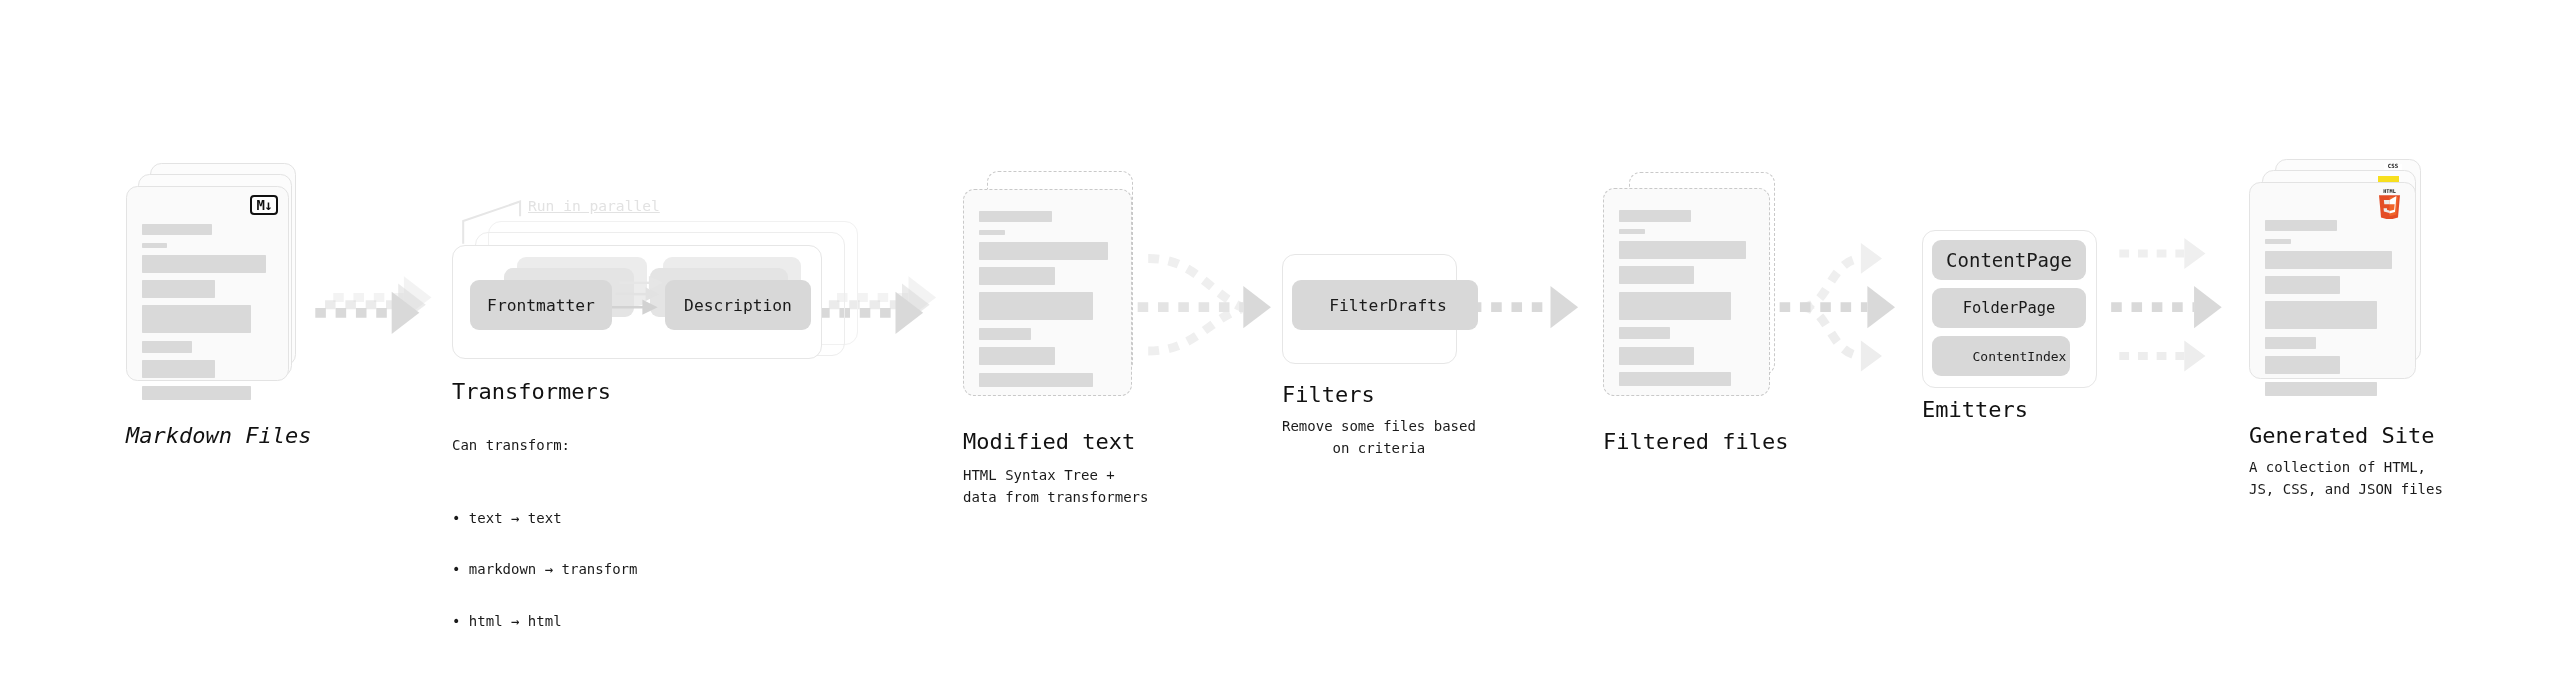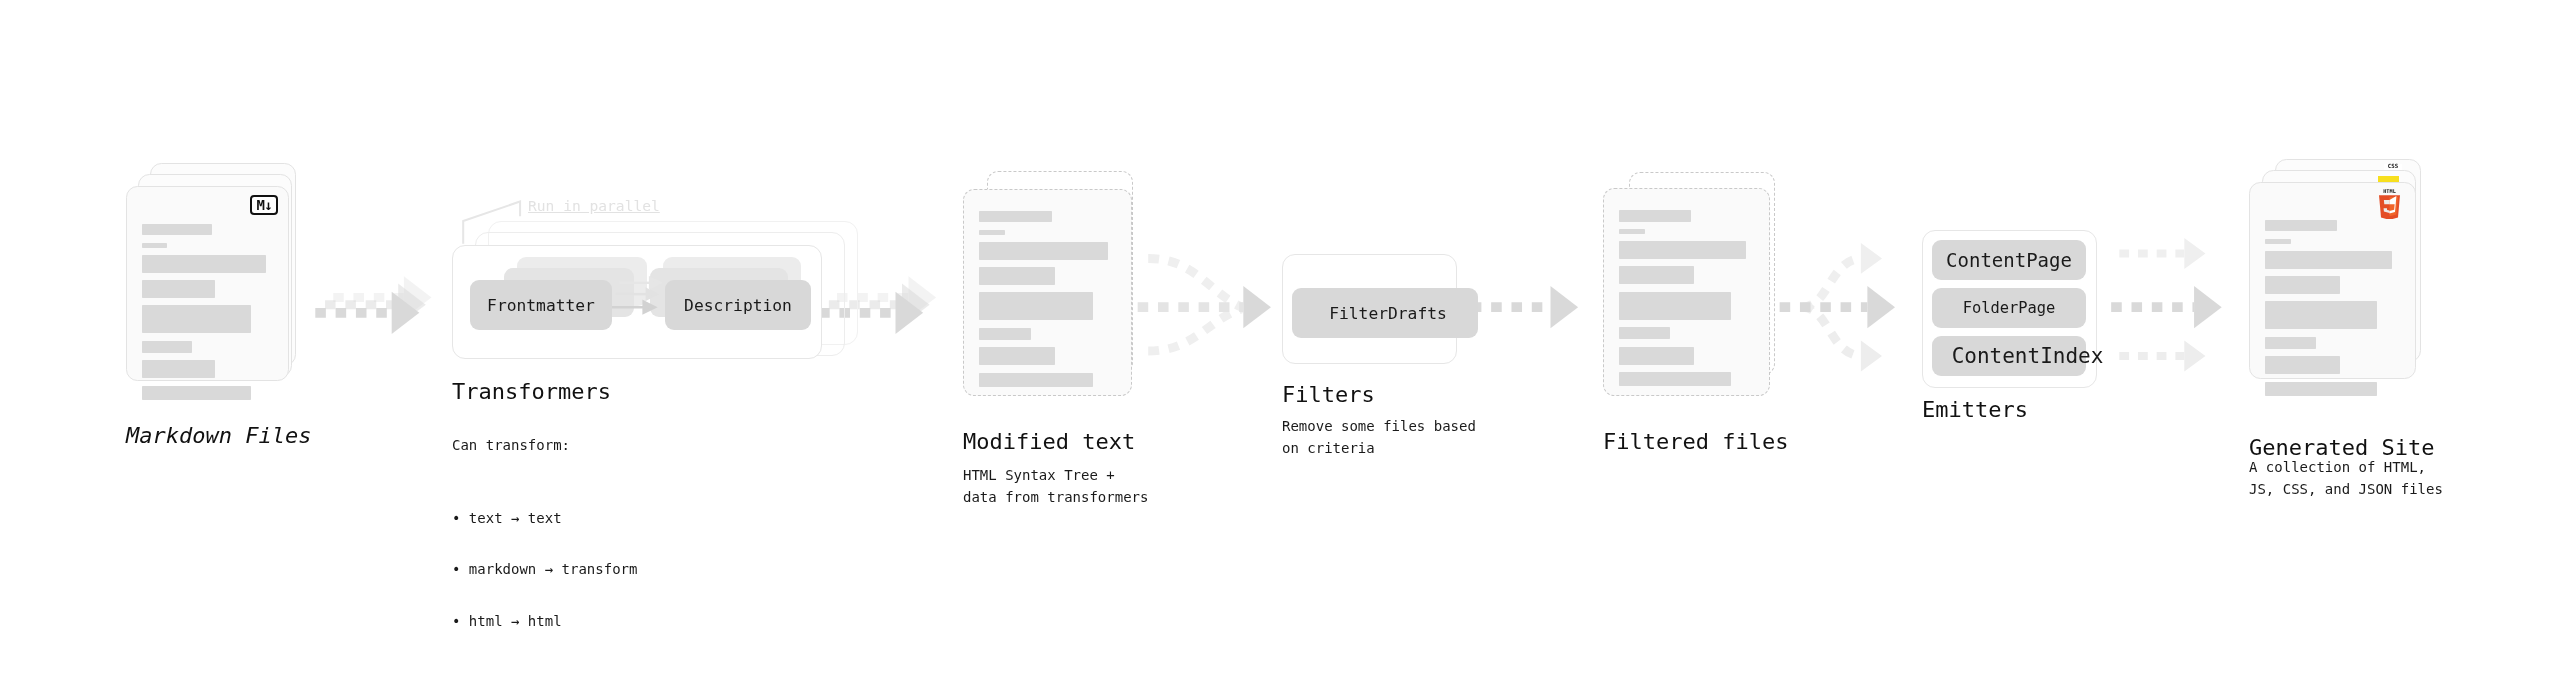--- a/index.html
+++ b/index.html
@@ -299,24 +299,24 @@
         <div class="doc-line" style="width:81%; height:14.6px;"></div>
       </div>
     </div>
   </div>
   <div class="node-title" style="left:963px; top:429px;">Modified text</div>
   <div class="node-desc" style="left:963px; top:465px;">HTML Syntax Tree +
 data from transformers</div>
 
   <div>
     <div class="group-box" style="left:1282px; top:254px; width:175px; height:110px;"></div>
-    <div class="chip" style="left:1292px; top:288px; width:186px; height:50px;padding-left:6px;">FilterDrafts</div>
+    <div class="chip" style="left:1292px; top:280px; width:186px; height:50px;padding-left:6px;">FilterDrafts</div>
   </div>
   <div class="node-title" style="left:1282px; top:382px;">Filters</div>
-  <div class="node-desc" style="left:1282px; top:416px;">Remove some files based
+  <div class="node-desc" style="left:1282px; top:416px;text-align:center;">Remove some files based
 on criteria</div>
 
   <div class="doc-stack" style="left:1603px; top:172px;">
     <div class="doc-card dashed" style="left:26px; top:0px;  width:146px; height:203px; background:transparent;"></div>
     <div class="doc-card dashed" style="left:0px;  top:16.3px; width:167px; height:208px;">
       <div class="doc-lines" style="top:21px;">
         <div class="doc-line" style="width:52%; height:11.4px;"></div>
         <div class="doc-line" style="width:19%; height:4.9px;"></div>
         <div class="doc-line" style="width:92%; height:18px; margin-top:4.1px;"></div>
         <div class="doc-line" style="width:54%; height:18px;"></div>
@@ -326,21 +326,21 @@
         <div class="doc-line" style="width:81%; height:14.6px;"></div>
       </div>
     </div>
   </div>
   <div class="node-title" style="left:1603px; top:429px;">Filtered files</div>
 
   <div>
     <div class="group-box" style="left:1922px; top:230px; width:175px; height:158px;"></div>
     <div class="chip" style="left:1932px; top:240px; width:154px; height:40px; font-size:19px;">ContentPage</div>
     <div class="chip" style="left:1932px; top:288px; width:154px; height:40px; font-size:15.4px;">FolderPage</div>
-    <div class="chip" style="left:1932px; top:336px; width:154px; height:40px; font-size:21px;padding-left:37px;">ContentIndex</div>
+    <div class="chip" style="left:1932px; top:336px; width:138px; height:40px; font-size:13px;padding-left:37px;">ContentIndex</div>
   </div>
   <div class="node-title" style="left:1922px; top:397px;">Emitters</div>
 
   <div class="doc-stack" style="left:2249px; top:159px;">
     <div class="doc-card ghost" style="left:26px; top:0px;  width:146px; height:203px;">
       <div class="css-badge" style="right:18px; top:4.1px; width:18px; height:9px;">
         <span>CSS</span><span class="bar"></span>
       </div>
     </div>
     <div class="doc-card ghost" style="left:13px; top:11.4px; width:154px; height:203px;">
@@ -360,18 +360,18 @@
         <div class="doc-line" style="width:19%; height:4.9px;"></div>
         <div class="doc-line" style="width:92%; height:18px; margin-top:4.1px;"></div>
         <div class="doc-line" style="width:54%; height:18px;"></div>
         <div class="doc-line" style="width:81%; height:28px;"></div>
         <div class="doc-line" style="width:37%; height:12.2px;"></div>
         <div class="doc-line" style="width:54%; height:18px;"></div>
         <div class="doc-line" style="width:81%; height:14.6px;"></div>
       </div>
     </div>
   </div>
-  <div class="node-title" style="left:2249px; top:435px;">Generated Site</div>
+  <div class="node-title" style="left:2249px; top:423px;">Generated Site</div>
   <div class="node-desc" style="left:2249px; top:457px;">A collection of HTML,
 JS, CSS, and JSON files</div>
 
 </div>
 
 
 </body></html>

